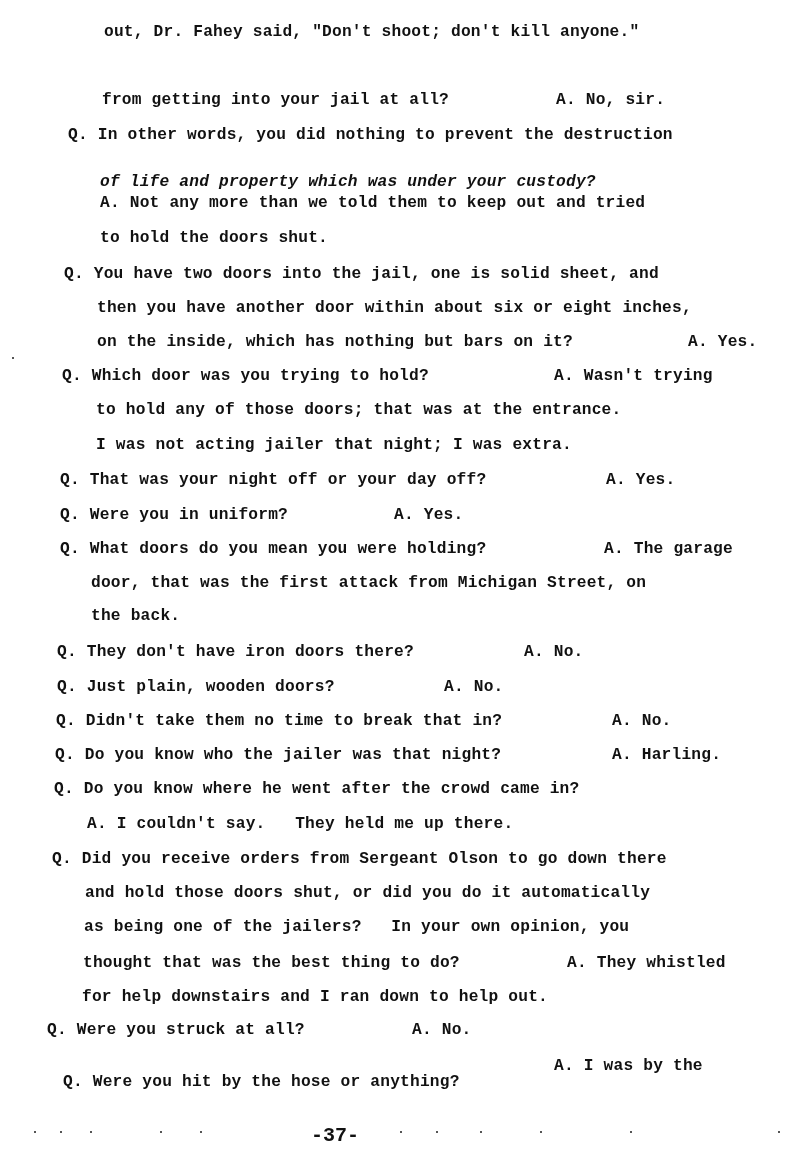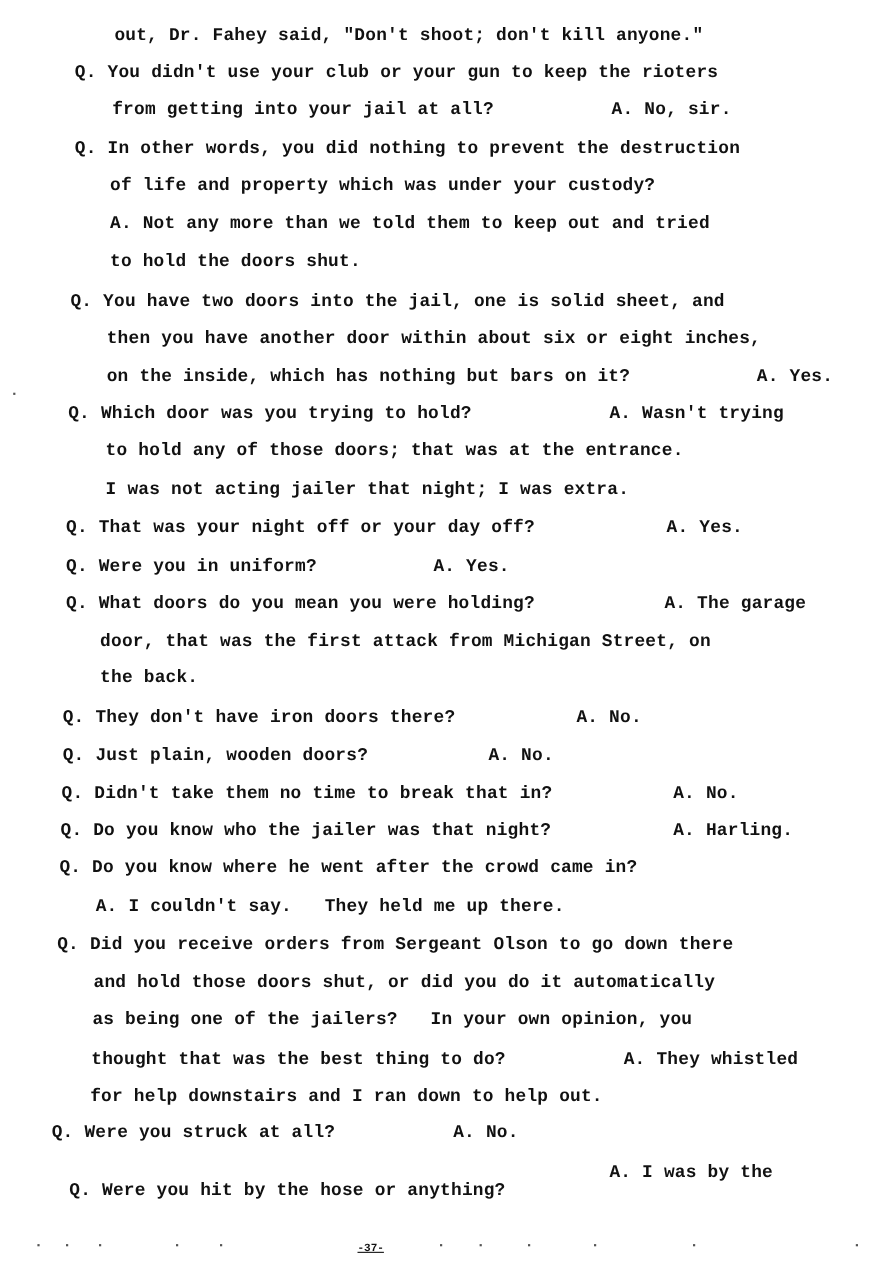--- a/index.html
+++ b/index.html
@@ -27,50 +27,48 @@
     .ans {
       position: absolute;
       white-space: pre;
       font-size: 16.2px;
       font-weight: bold;
       letter-spacing: 0.2px;
       line-height: 20px;
     }
     .page-number {
       position: absolute;
-      left: 325px;
+      left: 311px;
       top: 1126px;
-      font-size: 10px;
+      font-size: 20px;
       font-weight: bold;
       white-space: pre;
       line-height: 20px;
-      text-decoration: underline;
     }
     .speck {
       position: absolute;
       width: 2px;
       height: 2px;
       background: #555;
     }
   </style>
 </head>
 <body>
 
 <div class="page">
 
   <div class="line" style="left:104px; top:22px;">out, Dr. Fahey said, "Don't shoot; don't kill anyone."</div>
 
-  <div class="line" style="left:68px; top:56px;">Q. You didn't use your club or your gun to keep the rioters</div>
 
   <div class="line" style="left:102px; top:90px;">from getting into your jail at all?</div>
   <div class="ans" style="left:556px; top:90px;">A. No, sir.</div>
 
   <div class="line" style="left:68px; top:125px;">Q. In other words, you did nothing to prevent the destruction</div>
 
-  <div class="line" style="left:100px; top:159px;">of life and property which was under your custody?</div>
+  <div class="line" style="left:100px; top:172px;font-style:italic;">of life and property which was under your custody?</div>
 
   <div class="line" style="left:100px; top:193px;">A. Not any more than we told them to keep out and tried</div>
 
   <div class="line" style="left:100px; top:228px;">to hold the doors shut.</div>
 
   <div class="line" style="left:97px; top:298px;">then you have another door within about six or eight inches,</div>
 
   <div class="line" style="left:64px; top:264px;">Q. You have two doors into the jail, one is solid sheet, and</div>
 
   <div class="line" style="left:97px; top:332px;">on the inside, which has nothing but bars on it?</div>

